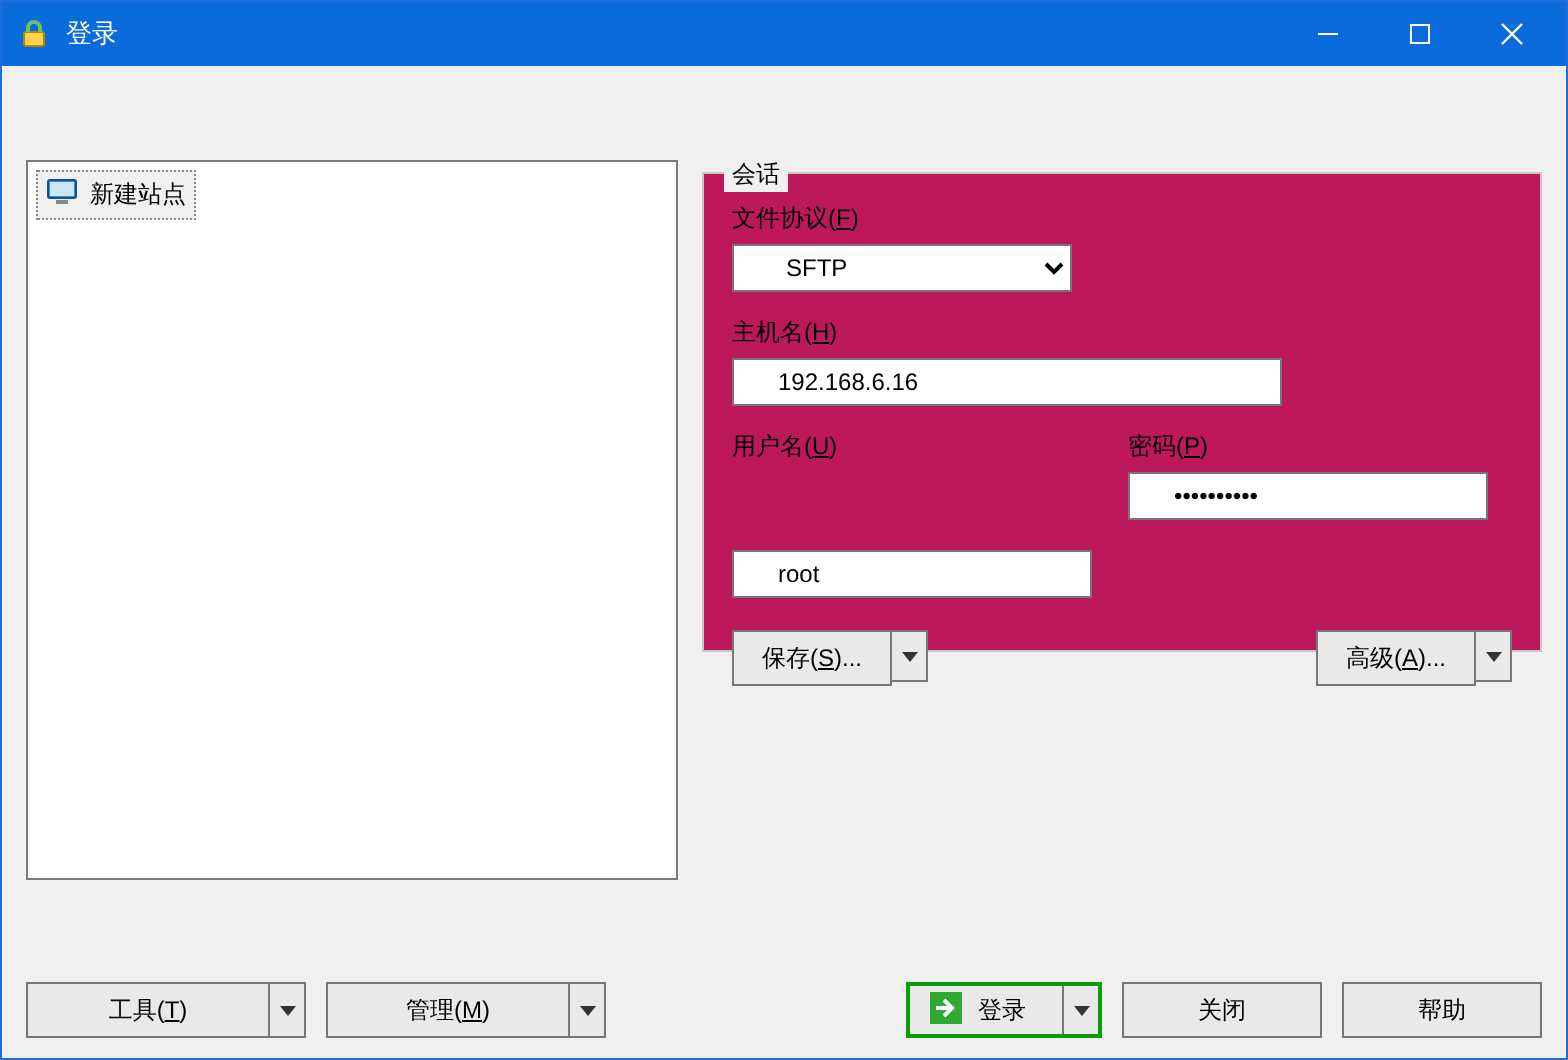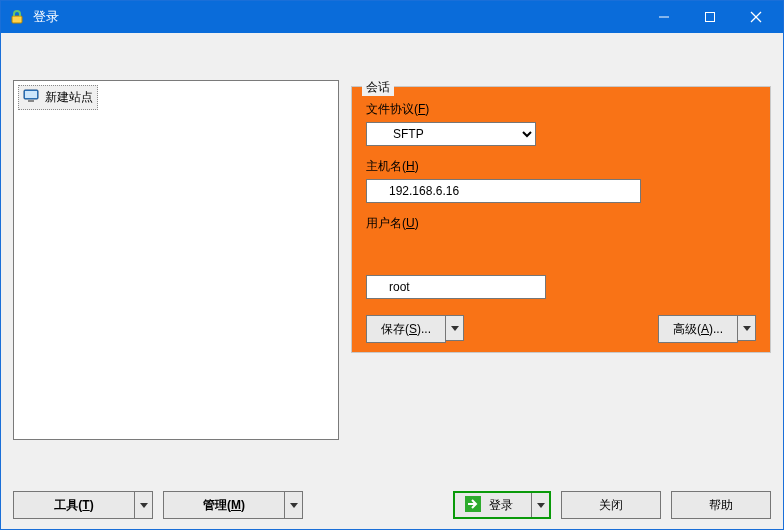--- a/index.html
+++ b/index.html
@@ -77,23 +77,23 @@
   }
   .rightpane {
     flex: 1 1 auto;
     display: flex;
     flex-direction: column;
   }
   .groupbox {
     border: 1px solid #c8c8c8;
     padding: 14px 14px 14px 14px;
     position: relative;
-    background: #f97316;
+    background: #be185d;
     margin-top: 6px;
-    height: 267px;
+    height: 240px;
   }
   .group-legend {
     position: absolute;
     top: -8px;
     left: 10px;
     background: #f0f0f0;
     padding: 0 4px;
     font-size: 12px;
   }
   .row { display: flex; gap: 18px; }
@@ -199,21 +199,20 @@
     width:18px;
     display:flex;
     align-items:center;
     justify-content:center;
   }
   .caret svg { width:8px; height:8px; }
   .tools-split {
     display:flex;
     height:28px;
     min-width: 140px;
-    font-weight: bold;
   }
   .tools-split .main {
     flex:1;
     border:1px solid #767676;
     background:#e9e9e9;
     display:flex;
     align-items:center;
     justify-content:center;
     font: inherit;
     cursor: default;
@@ -299,20 +298,26 @@
           </div>
         </div>
 
         <div class="row">
           <div class="field">
             <span class="field-label">
               <span>用户名(</span><span class="underline">U</span><span>)</span>
             </span>
             <input type="text" class="user-input" value="root" style="">
           </div>
+          <div class="field">
+            <span class="field-label">
+              <span>密码(</span><span class="underline">P</span><span>)</span>
+            </span>
+            <input type="text" class="pass-input" value="••••••••••" style="">
+          </div>
         </div>
 
         <div class="btnrow">
           <div class="splitbtn">
             <span class="main">
               <span>保存(</span>
                 <span class="underline">S</span>
                 <span>)...</span>
             </span>
             <span class="caret">

